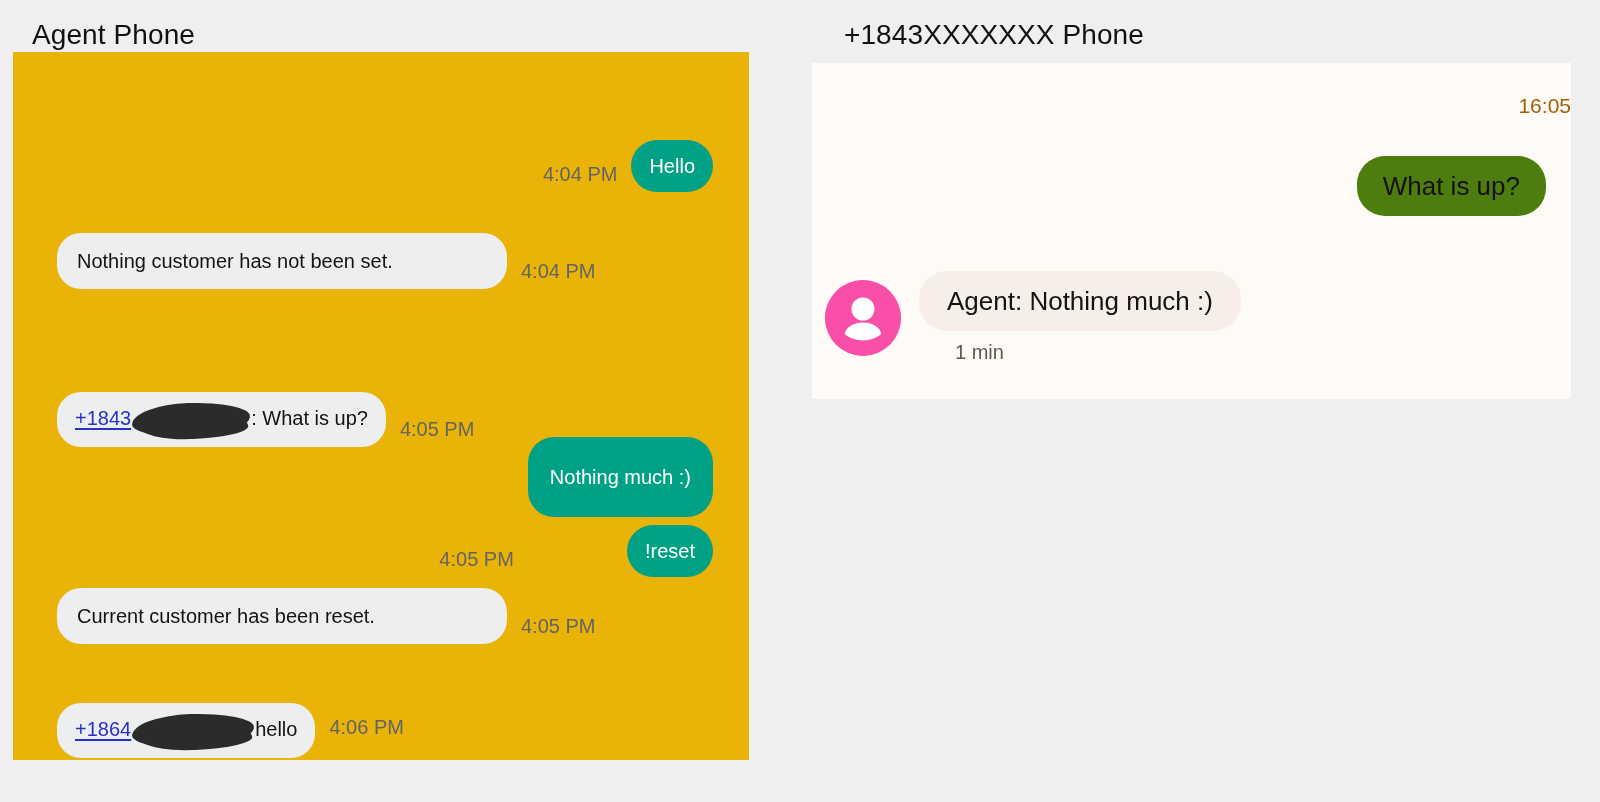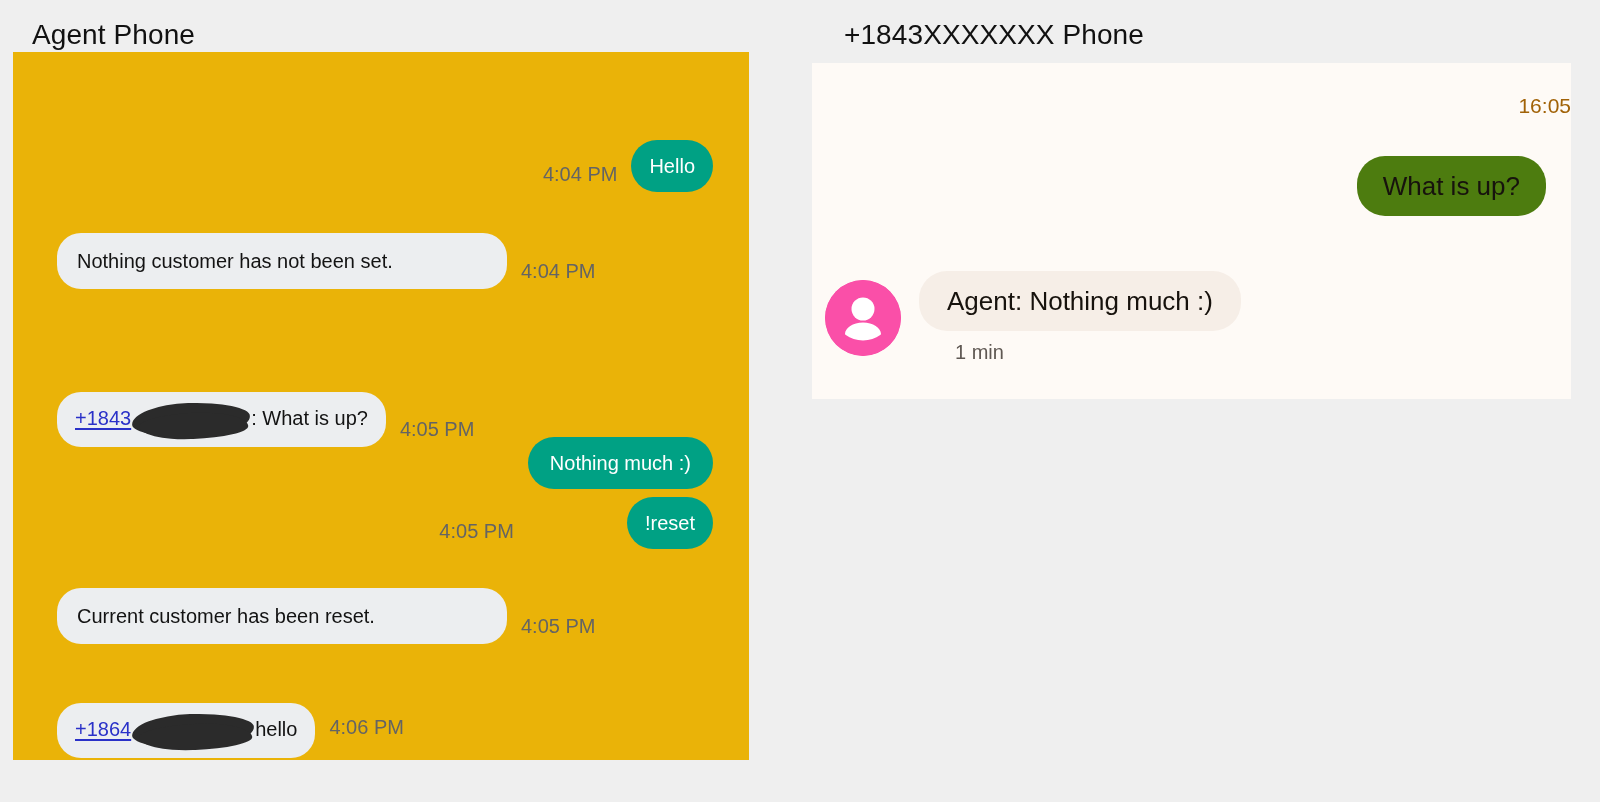--- a/index.html
+++ b/index.html
@@ -205,21 +205,21 @@
       <div class="row in" style="top:296px; left:44px; position:absolute;margin-top:44px;">
         <div class="bubble in" style="padding:10px 18px;">
           <a href="#" class="phonelink">+1843</a><span class="redact" style="width:118px; height:34px;"></span><span>: What is up?</span>
         </div>
         <span class="stamp right">4:05 PM</span>
       </div>
 
       <div class="row out" style="top:385px; right:36px; left:auto; position:absolute;">
         <span class="stamp left">4:05 PM</span>
         <div class="bubble-stack">
-          <div class="bubble out" style="border-radius:26px; padding:10px 22px;">Nothing much :)</div>
+          <div class="bubble out" style="border-radius:26px; padding:24px 22px;">Nothing much :)</div>
           <div class="bubble out" style="border-radius:26px; padding:10px 18px;">!reset</div>
         </div>
       </div>
 
       <div class="row in" style="top:536px; left:44px; position:absolute;">
         <div class="bubble in" style="width:450px;">Current customer has been reset.</div>
         <span class="stamp right">4:05 PM</span>
       </div>
 
       <div class="row in" style="top:651px; left:44px; position:absolute;align-items:center;">

